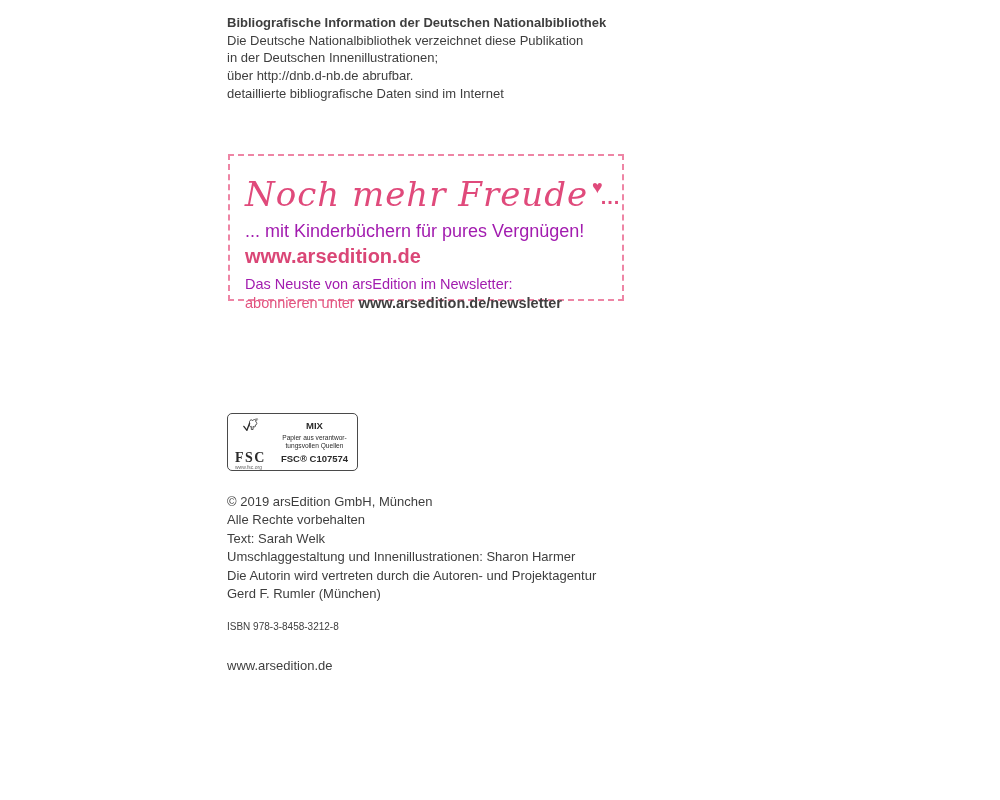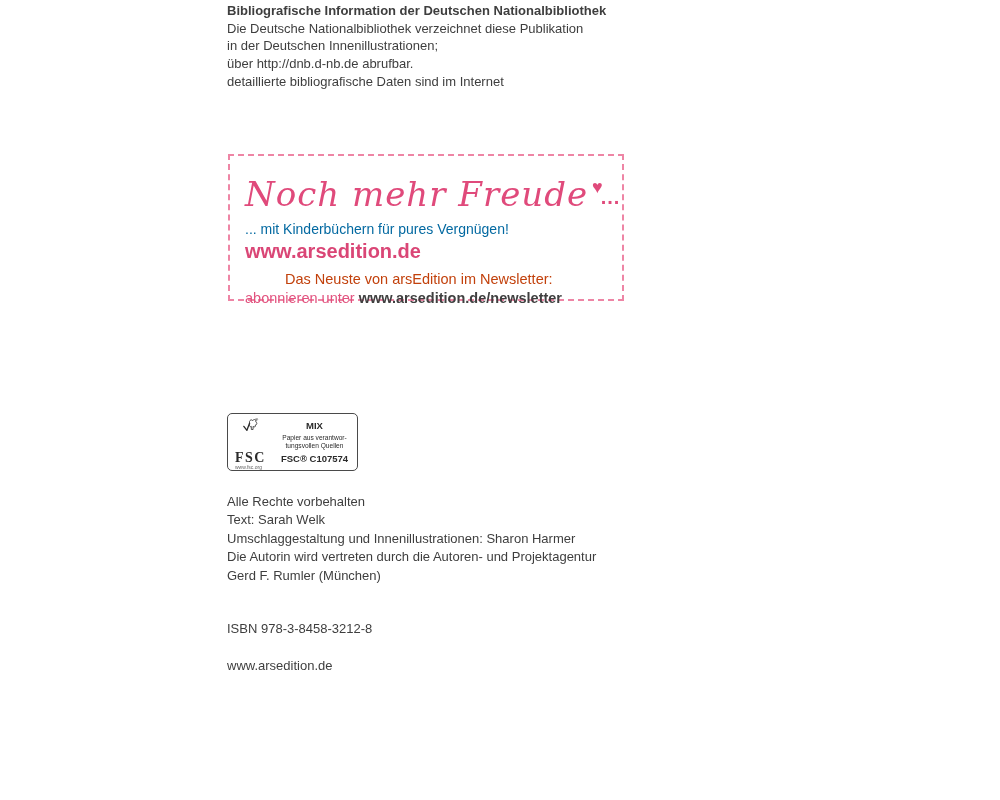--- a/index.html
+++ b/index.html
@@ -8,21 +8,21 @@
     width: 1000px; height: 800px;
     font-family: "Liberation Sans", "DejaVu Sans", sans-serif;
     color: #3e3e3e;
     position: relative;
     overflow: hidden;
   }
   .page { position: absolute; inset: 0; background: #ffffff; }
 
   
   .biblio {
-    position: absolute; left: 227px; top: 2px;
+    position: absolute; left: 227px; top: 14px;
     font-size: 13px; line-height: 17.7px; white-space: nowrap;
   }
   .biblio .heading { font-weight: bold; }
 
   
   .promo {
     position: absolute; left: 228px; top: 154px;
     width: 396px; height: 147px;
     border: 2px dashed #ee85a5;
     padding: 4px 0 0 15px;
@@ -39,23 +39,23 @@
   .heart {
     color: #e04a7b; font-size: 18px;
     position: relative; top: -13px; left: 4px;
     font-style: normal;
   }
   .dots {
     color: #e04a7b; font-size: 20px; font-weight: bold;
     letter-spacing: 1px;
     position: relative; left: 2px; top: -2px;
   }
-  .tagline { font-size: 14px; color: #0369a1; margin-top: 1px; }
+  .tagline { font-size: 18px; color: #a21caf; margin-top: 1px; }
   .promo-site { font-size: 20px; font-weight: bold; color: #da4676; margin-top: 3px; }
-  .nl1 { font-size: 14.5px; color: #c2410c; margin-top: 8px; margin-left: 40px; }
+  .nl1 { font-size: 14.5px; color: #a21caf; margin-top: 8px; }
   .nl2 { font-size: 14.5px; color: #e2537f; margin-top: 3px; }
   .nl2 b { font-weight: bold; color: #404040; }
 
   
   .fsc {
     position: absolute; left: 227px; top: 413px;
     width: 131px; height: 58px;
     border: 1.5px solid #4a4a4a; border-radius: 5px;
     background: #ffffff;
     display: flex;
@@ -77,21 +77,21 @@
   }
   .fsc-mix { font-size: 9.5px; font-weight: bold; line-height: 10px; }
   .fsc-src { font-size: 6.6px; line-height: 7.6px; margin-top: 3px; }
   .fsc-lic { font-size: 9.5px; font-weight: bold; margin-top: 4px; }
 
   
   .imprint {
     position: absolute; left: 227px; top: 493px;
     font-size: 13px; line-height: 18.4px; white-space: nowrap;
   }
-  .isbn  { position: absolute; left: 227px; top: 621px; font-size: 13px; }
+  .isbn  { position: absolute; left: 227px; top: 621px; font-size: 10px; }
   .site2 { position: absolute; left: 227px; top: 658px; font-size: 13px; }
 </style>
 </head>
 <body>
 
 <div class="page">
 
   <section class="biblio">
     <div class="heading">Bibliografische Information der Deutschen Nationalbibliothek</div>
     <div>Die Deutsche Nationalbibliothek verzeichnet diese Publikation</div>
@@ -125,20 +125,21 @@
       <div class="fsc-mix">MIX</div>
       <div class="fsc-src">
         <div>Papier aus verantwor-</div>
         <div>tungsvollen Quellen</div>
       </div>
       <div class="fsc-lic">FSC® C107574</div>
     </div>
   </section>
 
   <section class="imprint">
+    <div>© 2019 arsEdition GmbH, München</div>
     <div>Alle Rechte vorbehalten</div>
     <div>Text: Sarah Welk</div>
     <div>Umschlaggestaltung und Innenillustrationen: Sharon Harmer</div>
     <div>Die Autorin wird vertreten durch die Autoren- und Projektagentur</div>
     <div>Gerd F. Rumler (München)</div>
   </section>
 
   <div class="isbn">ISBN 978-3-8458-3212-8</div>
   <div class="site2">www.arsedition.de</div>
 

